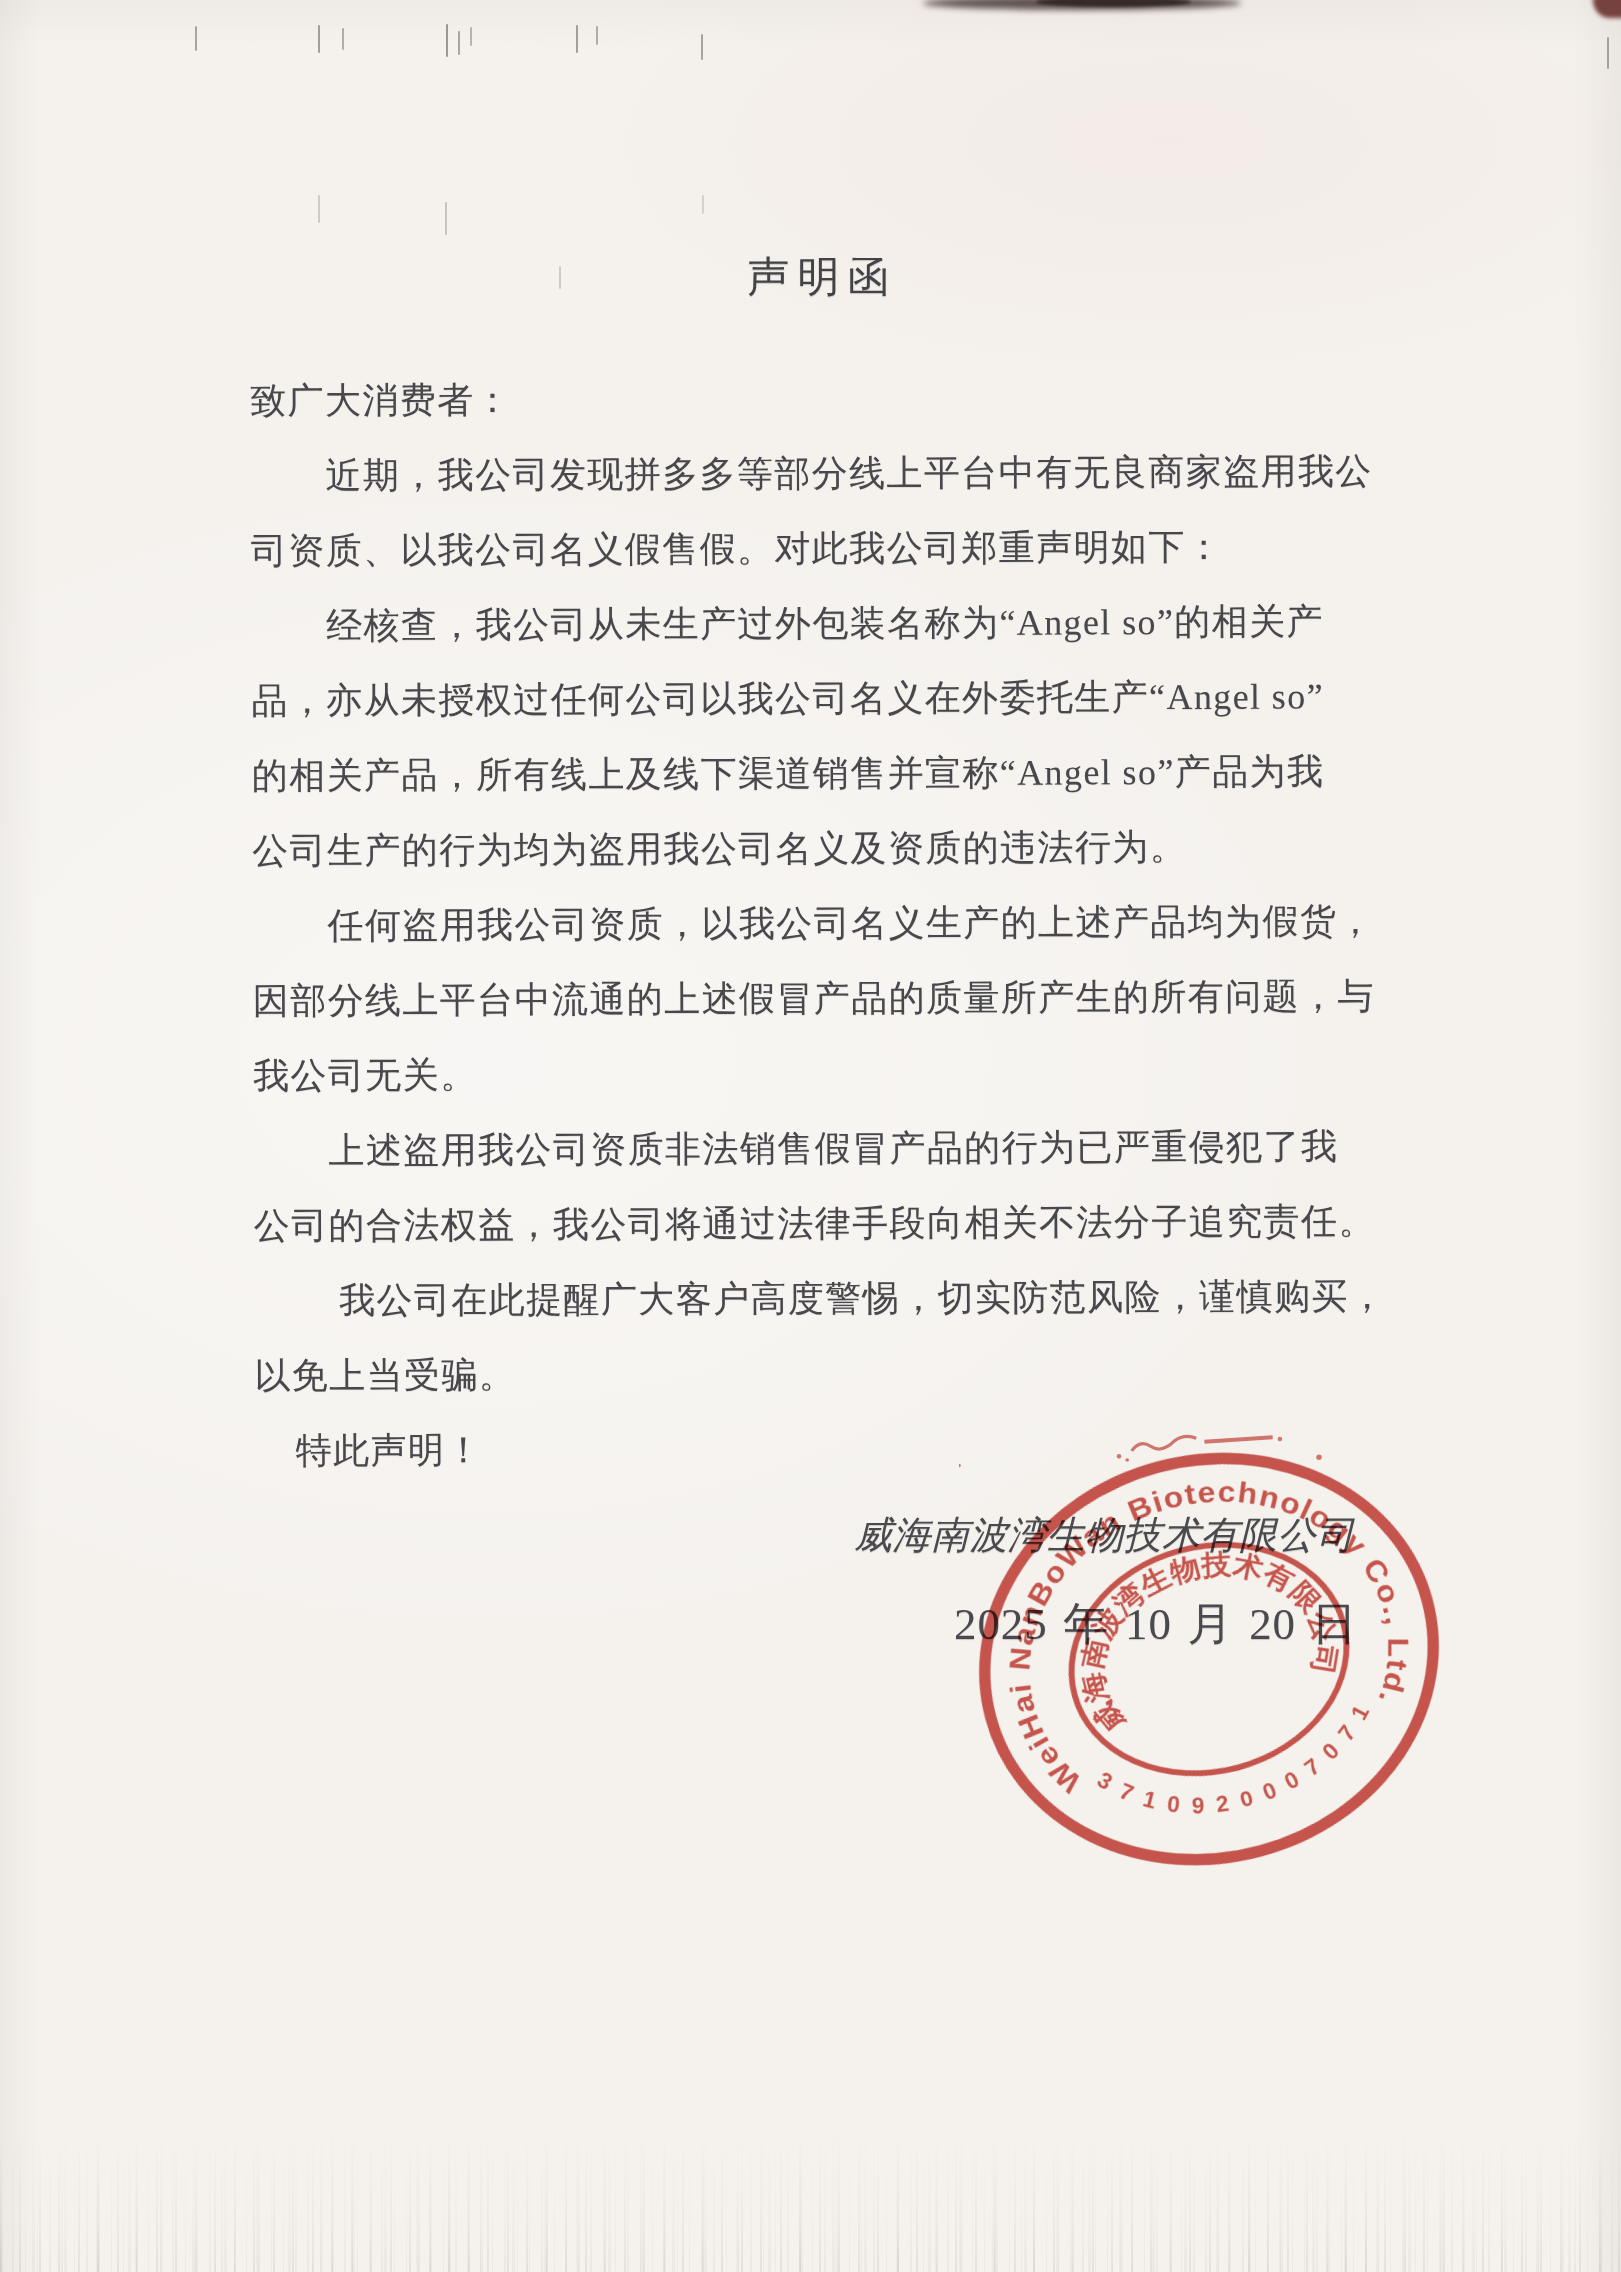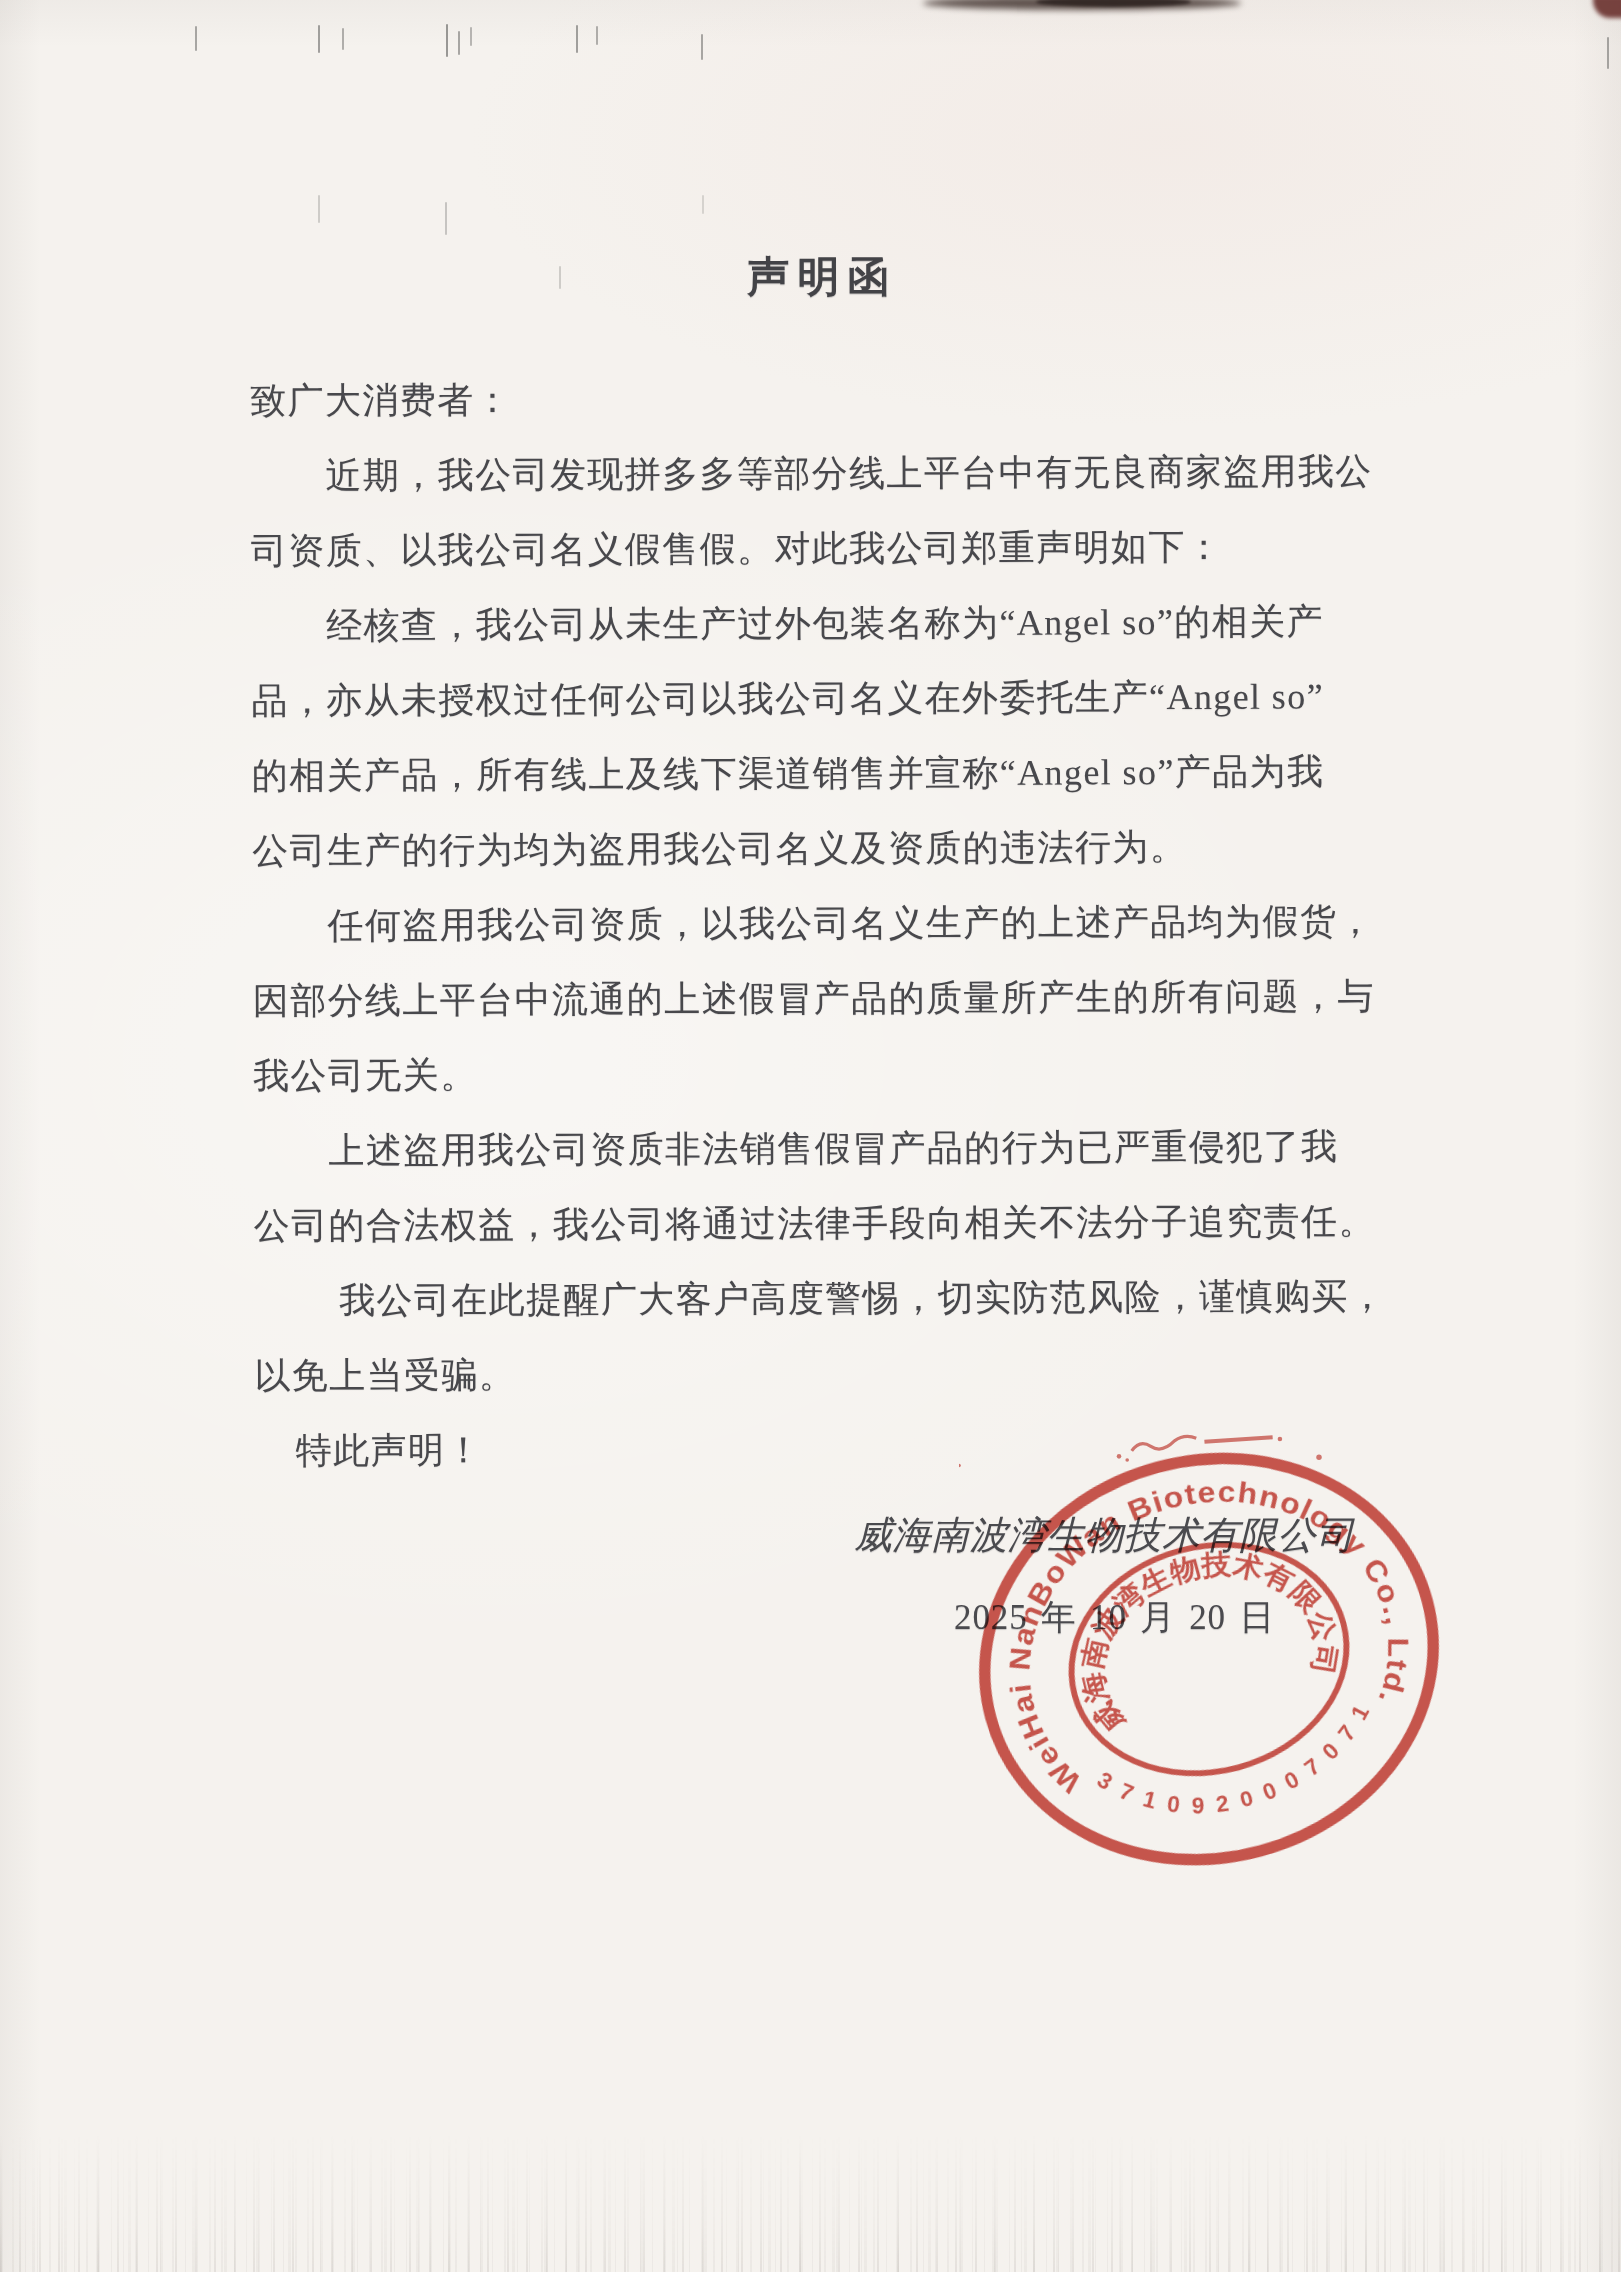--- a/index.html
+++ b/index.html
@@ -13,25 +13,25 @@
       #f5f2ee;}
   .doc{position:absolute;left:250px;top:364px;width:1145px;
     font-size:36px;line-height:75px;letter-spacing:1.4px;color:#48484c;
     transform:rotate(-0.25deg);transform-origin:left top;
     text-shadow:0 0.5px 0.9px rgba(90,90,95,.28);}
   .ln{white-space:pre;}
   .ind1{text-indent:41px;}
   .ind2{text-indent:75px;}
   .ind3{text-indent:85px;}
   .title{position:absolute;left:250px;top:249px;width:1145px;text-align:center;
-    font-size:42px;font-weight:700;letter-spacing:8.2px;color:#434347;
+    font-size:42px;font-weight:400;letter-spacing:8.2px;color:#434347;
     text-shadow:0 0.5px 0.9px rgba(80,80,85,.3);}
   .sig-company{position:absolute;left:854px;top:1510px;font-size:38px;letter-spacing:0.5px;
     color:#4a4a4e;white-space:pre;text-shadow:0 0.5px 0.9px rgba(90,90,95,.28);font-style:italic;}
-  .sig-date{position:absolute;left:954px;top:1594px;font-size:35px;letter-spacing:0.9px;word-spacing:3.6px;
+  .sig-date{position:absolute;left:954px;top:1594px;font-size:45px;letter-spacing:0.9px;word-spacing:3.6px;
     color:#4a4a4e;white-space:pre;text-shadow:0 0.5px 0.9px rgba(90,90,95,.28);}
   .stamp{position:absolute;left:959px;top:1418px;width:500px;height:464px;
     mix-blend-mode:multiply;opacity:.92;}
   
   .smudge-top{position:absolute;left:923px;top:-3.6px;width:318px;height:13.6px;border-radius:50%;
     background:rgba(70,56,52,.85);filter:blur(3.2px);}
   .smudge-top2{position:absolute;left:1036px;top:-2.7px;width:155px;height:10px;border-radius:50%;
     background:rgba(40,30,28,.8);filter:blur(1.8px);}
   .corner-mark{position:absolute;right:-2.7px;top:-4.5px;width:32px;height:22px;
     background:rgba(105,48,44,.9);border-radius:0 0 0 17.3px;filter:blur(2.3px);}

